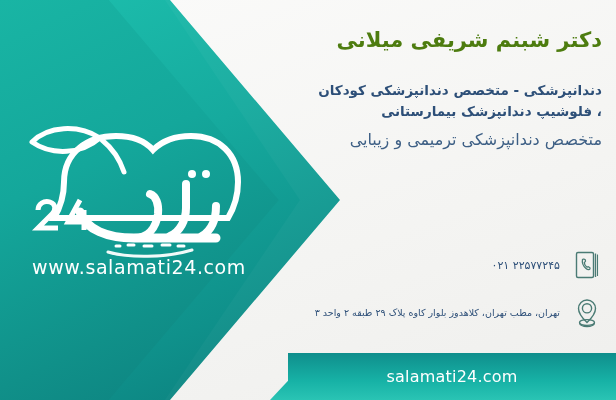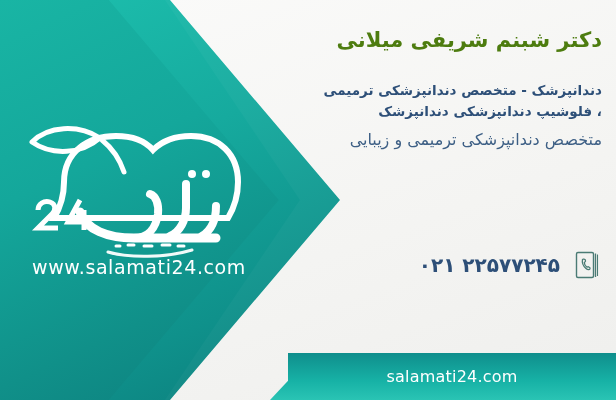--- a/index.html
+++ b/index.html
@@ -155,22 +155,22 @@
     align-items: center;
     justify-content: center;
   }
   .contact-text {
     flex: 1 1 auto;
     text-align: right;
     color: #2d4f78;
     padding-left: 6px;
   }
   .phone-text {
-    font-size: 20px;
-    font-weight: bold;
+    font-size: 11px;
+    font-weight: normal;
     letter-spacing: 1px;
   }
   .addr-text {
     font-size: 9.5px;
     line-height: 1.5;
   }
 </style>
 </head>
 <body>
 
@@ -205,42 +205,54 @@
       </g>
 
       <path d="M92 140 C112 146 150 146 176 138" fill="none" stroke="#ffffff" stroke-width="3" stroke-linecap="round" opacity="0.95"></path>
       <path d="M100 134 L104 134 M112 133 L118 133 M128 134 L136 134 M146 133 L154 133 M162 134 L168 134" stroke="#ffffff" stroke-width="3" stroke-linecap="round"></path>
     </svg>
     <div class="logo-url">www.salamati24.com</div>
   </div>
 
   <div class="content">
     <h1 class="doctor-name">دکتر شبنم  شریفی میلانی</h1>
-    <p class="spec-line1">دندانپزشک - متخصص دندانپزشکی ترمیمی</p>
-    <p class="spec-line2">، فلوشیپ دندانپزشکی دندانپزشک</p>
+    <p class="spec-line1">دندانپزشکی - متخصص دندانپزشکی کودکان</p>
+    <p class="spec-line2">، فلوشیپ دندانپزشک بیمارستانی</p>
     <p class="spec-line3">متخصص دندانپزشکی ترمیمی و زیبایی</p>
   </div>
 
   <div class="contact-rows">
 
     <div class="contact-row">
       <span class="contact-icon">
         <svg width="26" height="30" viewBox="0 0 26 30">
           <rect x="2.5" y="2.5" width="17" height="25" rx="1.5" fill="none" stroke="#4a7b74" stroke-width="1.4"></rect>
           <line x1="21.5" y1="3.5" x2="21.5" y2="27" stroke="#4a7b74" stroke-width="1.3"></line>
           <line x1="23.5" y1="4.5" x2="23.5" y2="26" stroke="#4a7b74" stroke-width="1.1"></line>
           <path d="M8.5 9.5 C8 12 9 16 12 18.5 C13.8 20 15.5 20 16 18.8
                    C16.3 18 15.6 17.2 14.6 16.8 C13.9 16.5 13.3 17.3 12.8 17
                    C11.2 15.9 10.3 14 10.3 12.6 C10.3 12 11.3 12 11.5 11.2
                    C11.7 10.2 11 9.4 10.2 9.2 C9.5 9 8.8 9 8.5 9.5 Z" fill="none" stroke="#4a7b74" stroke-width="1.3" stroke-linejoin="round"></path>
         </svg>
       </span>
       <span class="contact-text phone-text">۲۲۵۷۷۲۴۵ ۰۲۱</span>
     </div>
 
+    <div class="contact-row">
+      <span class="contact-icon">
+        <svg width="28" height="32" viewBox="0 0 28 32">
+          <path d="M14 3 C9.3 3 5.5 6.8 5.5 11.5 C5.5 17.5 14 25.5 14 25.5
+                   C14 25.5 22.5 17.5 22.5 11.5 C22.5 6.8 18.7 3 14 3 Z" fill="none" stroke="#4a7b74" stroke-width="1.4"></path>
+          <circle cx="14" cy="11.3" r="4.6" fill="none" stroke="#4a7b74" stroke-width="1.4"></circle>
+          <ellipse cx="14" cy="25.5" rx="7.5" ry="2.9" fill="none" stroke="#4a7b74" stroke-width="1.3"></ellipse>
+          <path d="M6.5 25.5 C6.5 28 9.8 29.6 14 29.6 C18.2 29.6 21.5 28 21.5 25.5" fill="none" stroke="#4a7b74" stroke-width="1.3"></path>
+        </svg>
+      </span>
+      <span class="contact-text addr-text">تهران، مطب تهران، کلاهدوز بلوار کاوه پلاک ۲۹ طبقه ۲ واحد ۳</span>
+    </div>
 
   </div>
 
   <div class="bottom-bar-slant"></div>
   <div class="bottom-bar">
     <span class="bottom-bar-text">salamati24.com</span>
   </div>
 
 </div>
 

